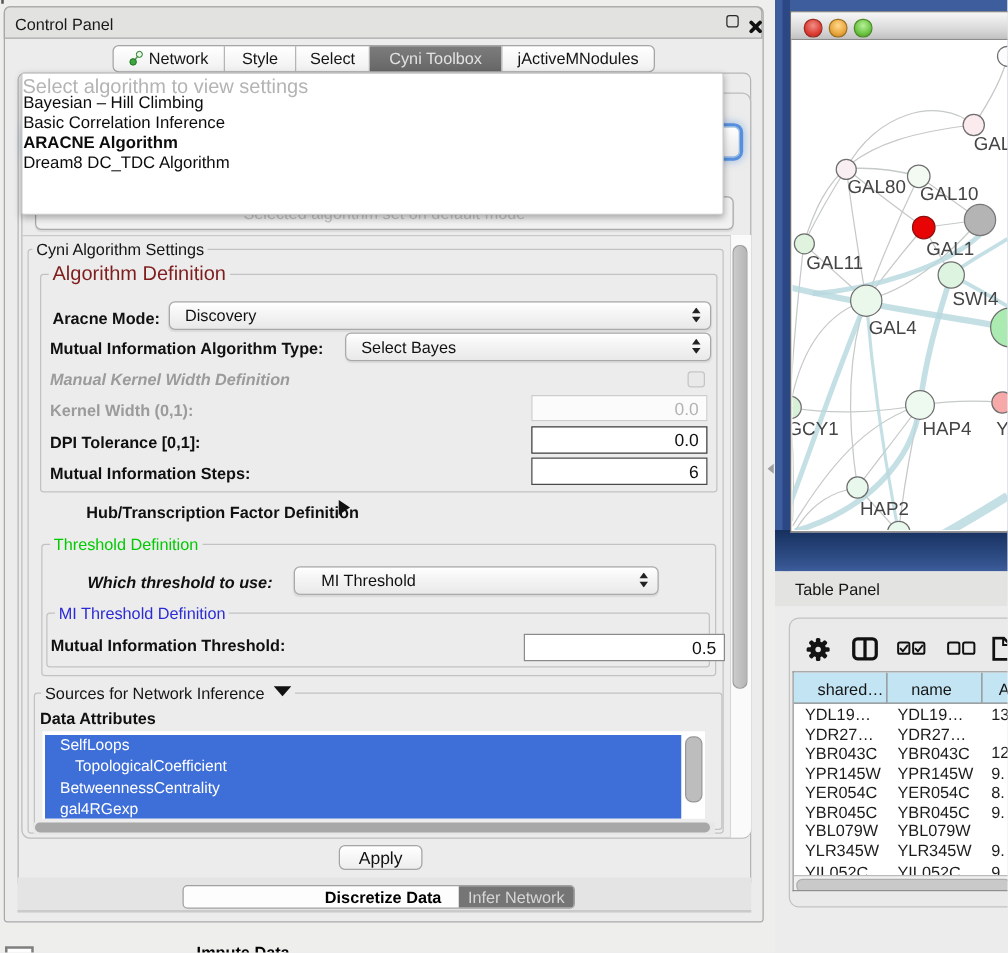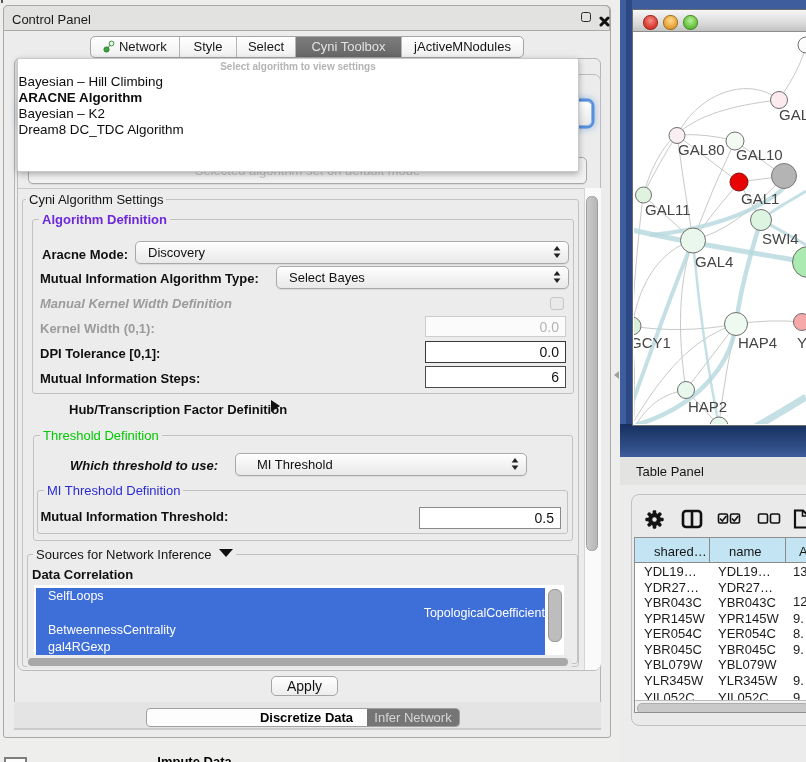--- a/index.html
+++ b/index.html
@@ -215,21 +215,21 @@
 
 <div class="abs" style="left:18px;top:187.5px;width:582px;height:1px;background:#c9c9c9;"></div>
 
 <div class="abs" style="left:584px;top:188px;width:16px;height:482px;background:#fafafa;border-left:1px solid #d6d6d6;border-radius:0 0 7px 0;"></div>
 <div class="abs" style="left:586px;top:196px;width:10px;height:353px;background:linear-gradient(90deg,#cbcbcb,#b6b6b6);border:1px solid #9e9e9e;border-radius:5.5px;"></div>
 
 <div class="grp" style="left:21.5px;top:199px;width:555px;height:466px;"></div>
 <div class="grplab r13" style="left:26px;top:193px;">Cyni Algorithm Settings</div>
 
 <div class="grp" style="left:32px;top:219px;width:540px;height:172.5px;"></div>
-<div class="grplab" style="left:39px;top:213px;font-size:13px;color:#6d28d9;font-weight:bold;">Algorithm Definition</div>
+<div class="grplab" style="left:39px;top:213px;font-size:16px;color:#7f1d1d;">Algorithm Definition</div>
 
 <div class="abs b13" style="left:42px;top:246.5px;">Aracne Mode:</div>
 <div class="combo" style="left:135px;top:241px;width:432px;height:20.5px;">
   <div class="ct" style="top:3px;">Discovery</div>
   <svg class="ar" viewBox="0 0 8 12">
       <path d="M4,0 L7.4,4.6 H0.6 Z" fill="#222"></path>
       <path d="M4,12 L7.4,7.4 H0.6 Z" fill="#222"></path>
     </svg>
 </div>
 <div class="abs b13" style="left:40px;top:271px;">Mutual Information Algorithm Type:</div>
@@ -258,45 +258,45 @@
 <div class="combo" style="left:235px;top:453px;width:290px;height:20.5px;">
   <div class="ct" style="left:21px;top:3px;">MI Threshold</div>
   <svg class="ar" viewBox="0 0 8 12">
       <path d="M4,0 L7.4,4.6 H0.6 Z" fill="#222"></path>
       <path d="M4,12 L7.4,7.4 H0.6 Z" fill="#222"></path>
     </svg>
 </div>
 <div class="grp" style="left:36.5px;top:489.5px;width:529px;height:42px;"></div>
 <div class="grplab" style="left:44px;top:483.5px;font-size:13px;color:#2b2bd5;">MI Threshold Definition</div>
 <div class="abs b13" style="left:40.5px;top:508.5px;">Mutual Information Threshold:</div>
-<div class="field" style="left:419px;top:507px;width:142px;height:21.5px;border:1px solid #8a8a8a;line-height:20px;padding-right:6px;box-sizing:border-box;">0.5</div>
+<div class="field" style="left:419px;top:507px;width:161px;height:21.5px;border:1px solid #8a8a8a;line-height:20px;padding-right:6px;box-sizing:border-box;">0.5</div>
 
 <div class="grp" style="left:26.5px;top:554px;width:549px;height:108px;"></div>
 <div class="grplab r13" style="left:33px;top:548px;">Sources for Network Inference
   <span style="display:inline-block;width:0;height:0;border-top:8px solid #111;border-left:7px solid transparent;border-right:7px solid transparent;vertical-align:2px;margin-left:4px;"></span></div>
-<div class="abs b13" style="left:32px;top:567px;">Data Correlation</div>
+<div class="abs b13" style="left:32px;top:567px;">Data Attributes</div>
 <div class="abs" style="left:33.5px;top:585px;width:530px;height:69.5px;background:#fff;overflow:hidden;">
   <div class="abs" style="left:2.5px;top:2.5px;width:509px;height:67px;background:#3e6ed8;color:#fff;font-size:12.5px;line-height:17.2px;">
     <div style="padding-left:12px;">SelfLoops</div>
-    <div style="padding-left:12px;text-align:right;">TopologicalCoefficient</div>
+    <div style="padding-left:24px;">TopologicalCoefficient</div>
     <div style="padding-left:12px;">BetweennessCentrality</div>
     <div style="padding-left:12px;">gal4RGexp</div>
   </div>
   <div class="abs" style="left:514px;top:4px;width:12px;height:51px;background:#bdbdbd;border:1px solid #989898;border-radius:6px;"></div>
 </div>
 <div class="abs" style="left:27px;top:657.5px;width:545px;height:10px;background:#e8e8e8;">
   <div class="abs" style="left:1px;top:0.5px;width:540px;height:8px;border-radius:4px;background:#a8a8a8;"></div>
 </div>
 
 <div class="abs" style="left:17px;top:57.5px;width:562px;height:114.5px;background:#fff;border:1px solid #c9c9c9;border-radius:2px;box-shadow:0 2px 6px rgba(0,0,0,0.3);box-sizing:border-box;">
-  <div style="position:absolute;left:0;width:100%;top:2px;text-align:center;font-size:10px;font-weight:bold;color:#b4b4b4;">Select algorithm to view settings</div>
+  <div style="position:absolute;left:0;width:100%;top:2px;text-align:left;font-size:16px;font-weight:normal;color:#b4b4b4;">Select algorithm to view settings</div>
   <div style="position:absolute;left:0.5px;top:15px;font-size:13.4px;color:#0c0c0c;line-height:16.1px;">
     <div>Bayesian – Hill Climbing</div>
+    <div>Basic Correlation Inference</div>
     <div style="font-weight:bold;">ARACNE Algorithm</div>
-    <div>Bayesian – K2</div>
     <div>Dream8 DC_TDC Algorithm</div>
   </div>
 </div>
 
 <div class="abs" style="left:271px;top:675.5px;width:67px;height:20px;border:1px solid #a5a5a5;border-radius:5px;background:linear-gradient(#ffffff,#ededed);box-sizing:border-box;text-align:center;font-size:14px;color:#111;line-height:18px;">Apply</div>
 
 <div class="abs" style="left:14px;top:702px;width:587px;height:26px;background:#e4e4e4;border-bottom:2px solid #cacaca;"></div>
 <div class="abs" style="left:146px;top:708px;width:314px;height:18.5px;background:#fdfdfd;border:1px solid #a0a0a0;border-radius:4px;box-sizing:border-box;display:flex;font-weight:bold;font-size:13px;">
   <div style="width:95px;text-align:center;line-height:17px;border-right:4px solid #d946ef;margin-top:44px;">Impute Data</div>
   <div style="width:121px;text-align:center;line-height:17px;">Discretize Data</div>

